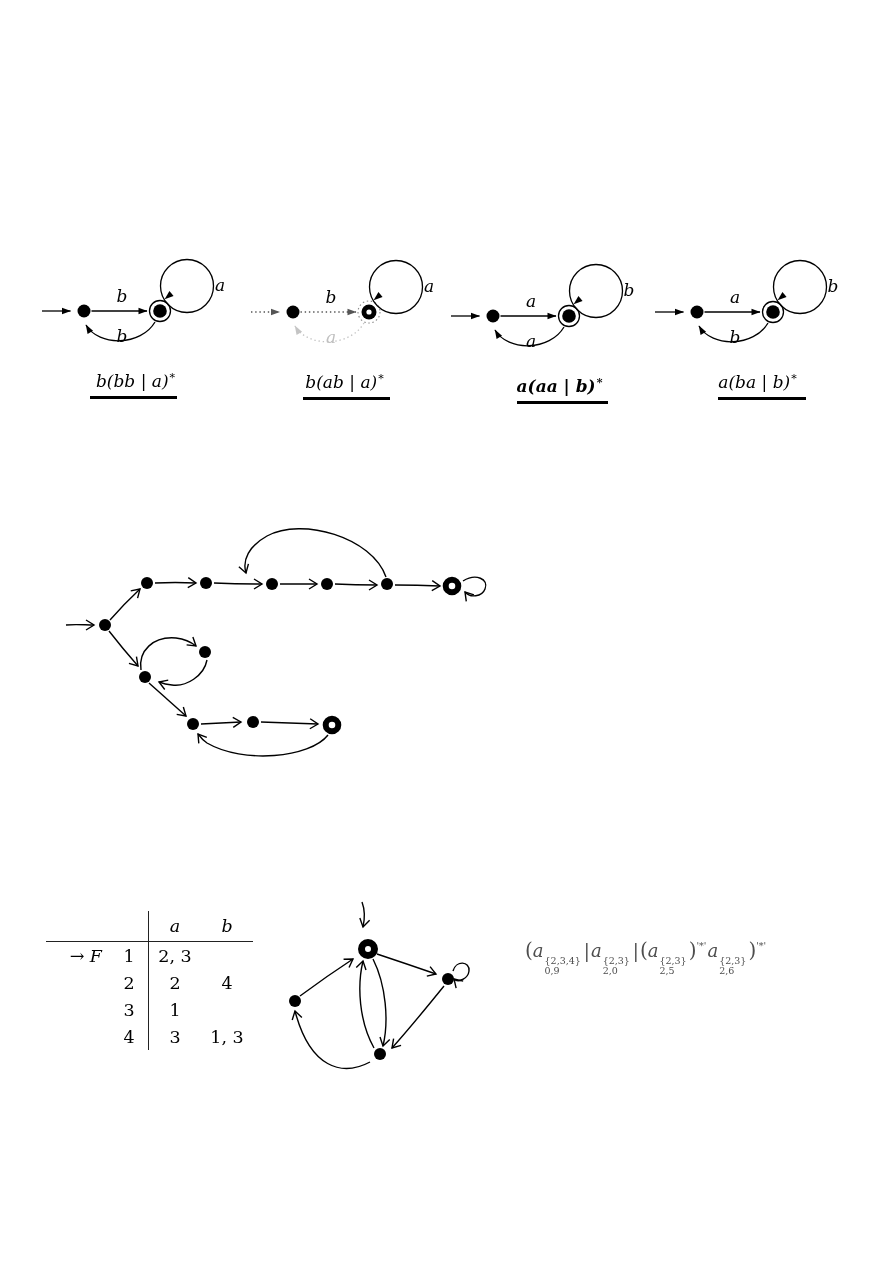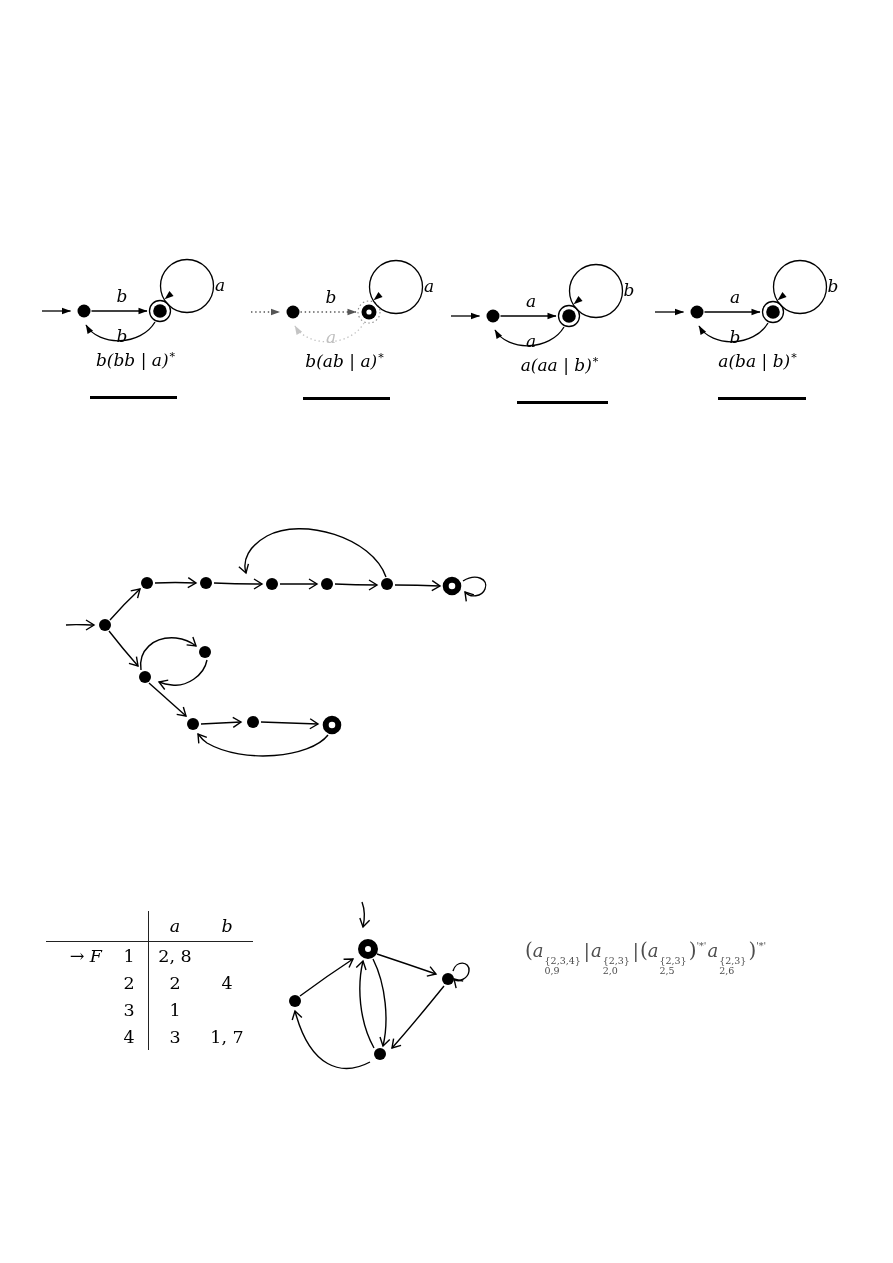--- a/index.html
+++ b/index.html
@@ -7,23 +7,23 @@
        font-family:"DejaVu Serif", serif;color:#000;}
   #page{position:absolute;left:0;top:0;width:893px;height:1263px;background:#fff;}
 
   
   .option{position:absolute;width:215px;height:175px;}
   #opt1{left:28px;top:241px;}
   #opt2{left:237px;top:242px;}
   #opt3{left:437px;top:246px;}
   #opt4{left:641px;top:242px;}
   .option svg{position:absolute;left:0;top:0;}
-  .regex{position:absolute;left:0;top:109px;width:215px;text-align:center;
+  .regex{position:absolute;left:0;top:130px;width:215px;text-align:center;
          font-size:17px;font-style:italic;white-space:nowrap;}
-  #opt3 .regex{left:15px;}
+  #opt3 .regex{left:15px;font-weight:bold;}
   #opt4 .regex{left:9px;}
   .rx-star{font-style:normal;font-size:11px;vertical-align:6px;margin-left:1px;}
   .underline{position:absolute;top:155px;height:3px;background:#000;}
   #opt1 .underline{left:62px;width:87px;}
   #opt2 .underline{left:66px;width:87px;}
   #opt3 .underline{left:80px;width:91px;}
   #opt4 .underline{left:77px;width:88px;}
 
   svg text{font-family:"DejaVu Serif", serif;font-style:italic;font-size:17px;fill:#000;}
   .edge{fill:none;stroke:#000;stroke-width:1.3px;}
@@ -191,40 +191,40 @@
     <tbody>
         <tr class="hdr">
       <td class="mk"></td>
       <td class="stc"></td>
       <td class="ab">a</td>
       <td class="ab">b</td>
     </tr>
     <tr>
       <td class="mk">→ F</td>
       <td class="stc">1</td>
-      <td class="va">2, 8</td>
+      <td class="va">2, 3</td>
       <td class="vb"></td>
     </tr>
     <tr>
       <td class="mk"></td>
       <td class="stc">2</td>
       <td class="va">2</td>
       <td class="vb">4</td>
     </tr>
     <tr>
       <td class="mk"></td>
       <td class="stc">3</td>
       <td class="va">1</td>
       <td class="vb"></td>
     </tr>
     <tr>
       <td class="mk"></td>
       <td class="stc">4</td>
       <td class="va">3</td>
-      <td class="vb">1, 7</td>
+      <td class="vb">1, 3</td>
     </tr>
   </tbody>
     </table>
 
   <svg id="dfa-small" width="230" height="200" viewBox="0 0 230 200">
     <path class="hand" d="M92,12 C95,20 95,28 93,37" marker-end="url(#mO)"></path>
     <circle cx="98" cy="59" r="6.5" fill="#fff" stroke="#000" stroke-width="7"></circle>
     <circle cx="25" cy="111" r="6" fill="#000"></circle>
     <circle cx="178" cy="89" r="6" fill="#000"></circle>
     <circle cx="110" cy="164" r="6" fill="#000"></circle>

